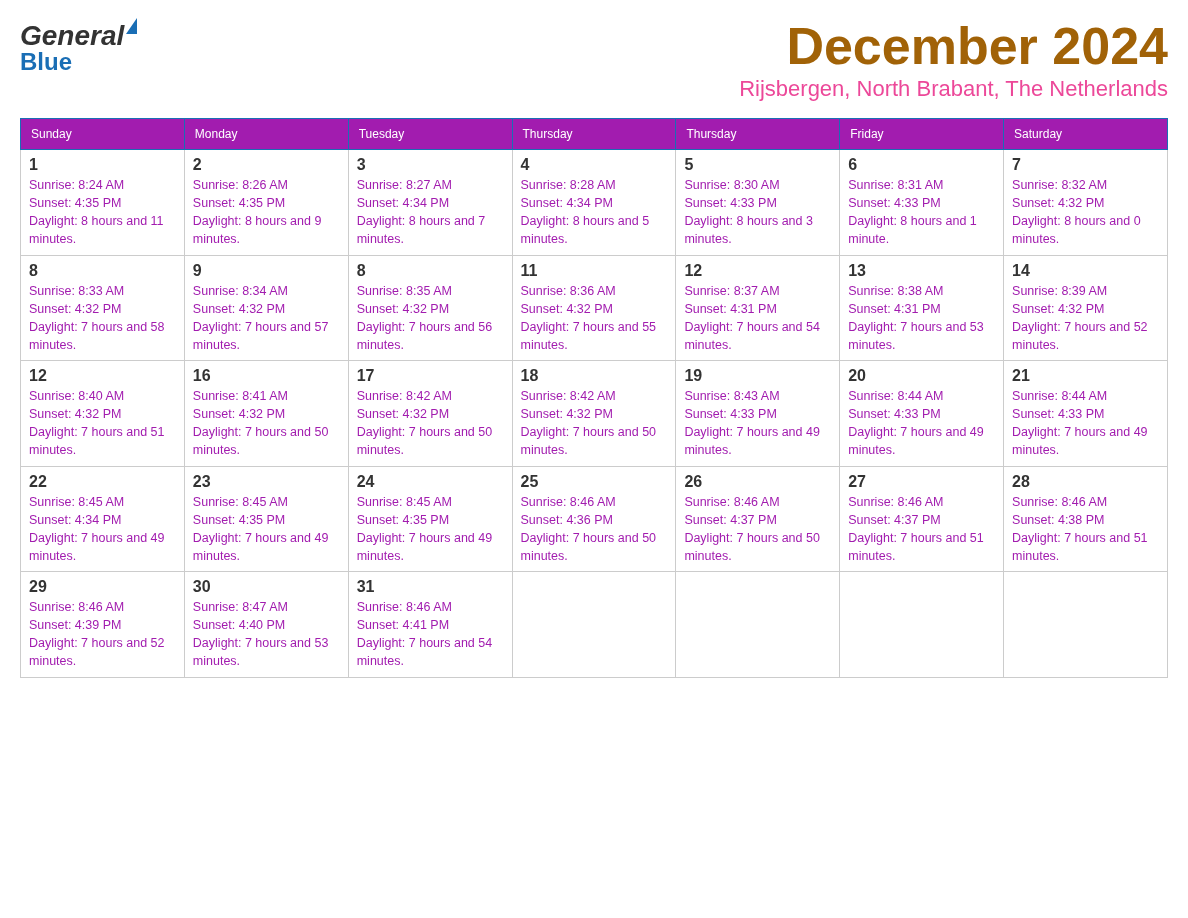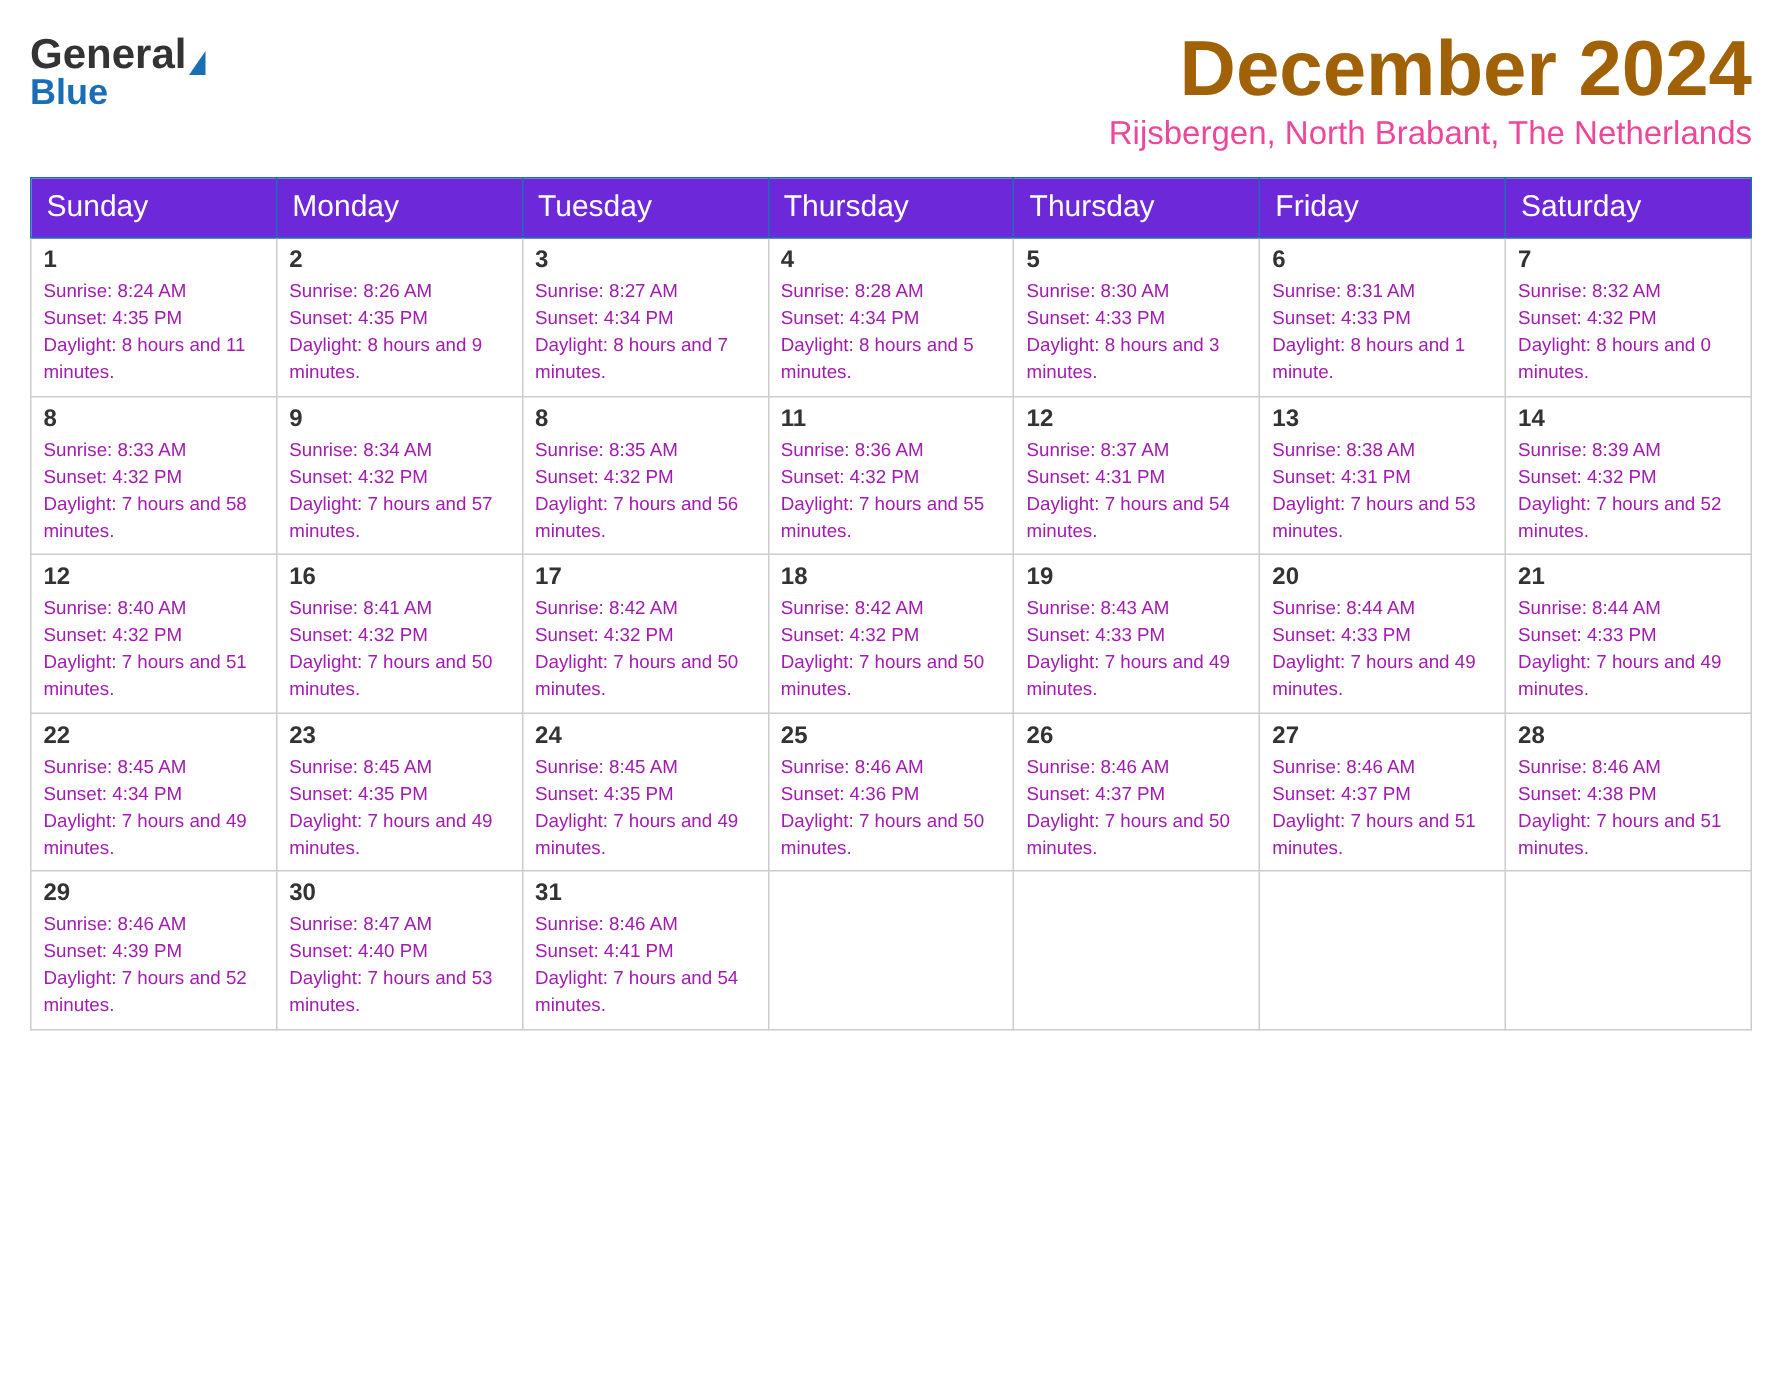--- a/index.html
+++ b/index.html
@@ -33,23 +33,23 @@
       font-size: 22px;
       color: #ec4899;
       margin-top: 4px;
     }
     .calendar-table {
       width: 100%;
       border-collapse: collapse;
       border: 1px solid #ccc;
     }
     .calendar-table th {
-      background-color: #6d28d9;
+      background-color: #a21caf;
       color: #fff;
-      font-size: 20px;
+      font-size: 12px;
       font-weight: normal;
       padding: 8px 10px;
       text-align: left;
       border: 1px solid #1a6eb5;
     }
     .calendar-table td {
       border: 1px solid #ccc;
       vertical-align: top;
       padding: 6px 8px;
       width: 14.28%;
@@ -68,21 +68,22 @@
     }
     .empty-cell {
       background: #fff;
     }
     .row-top {
       border-top: 2px solid #1a6eb5;
     }
     
     .logo-wrapper {
       display: flex;
-      align-items: flex-end;
+      align-items: flex-start;
+      font-style: italic;
     }
     .logo-gen {
       font-size: 28px;
       font-weight: bold;
       color: #333;
     }
     .logo-icon {
       display: inline-block;
       width: 0;
       height: 0;

